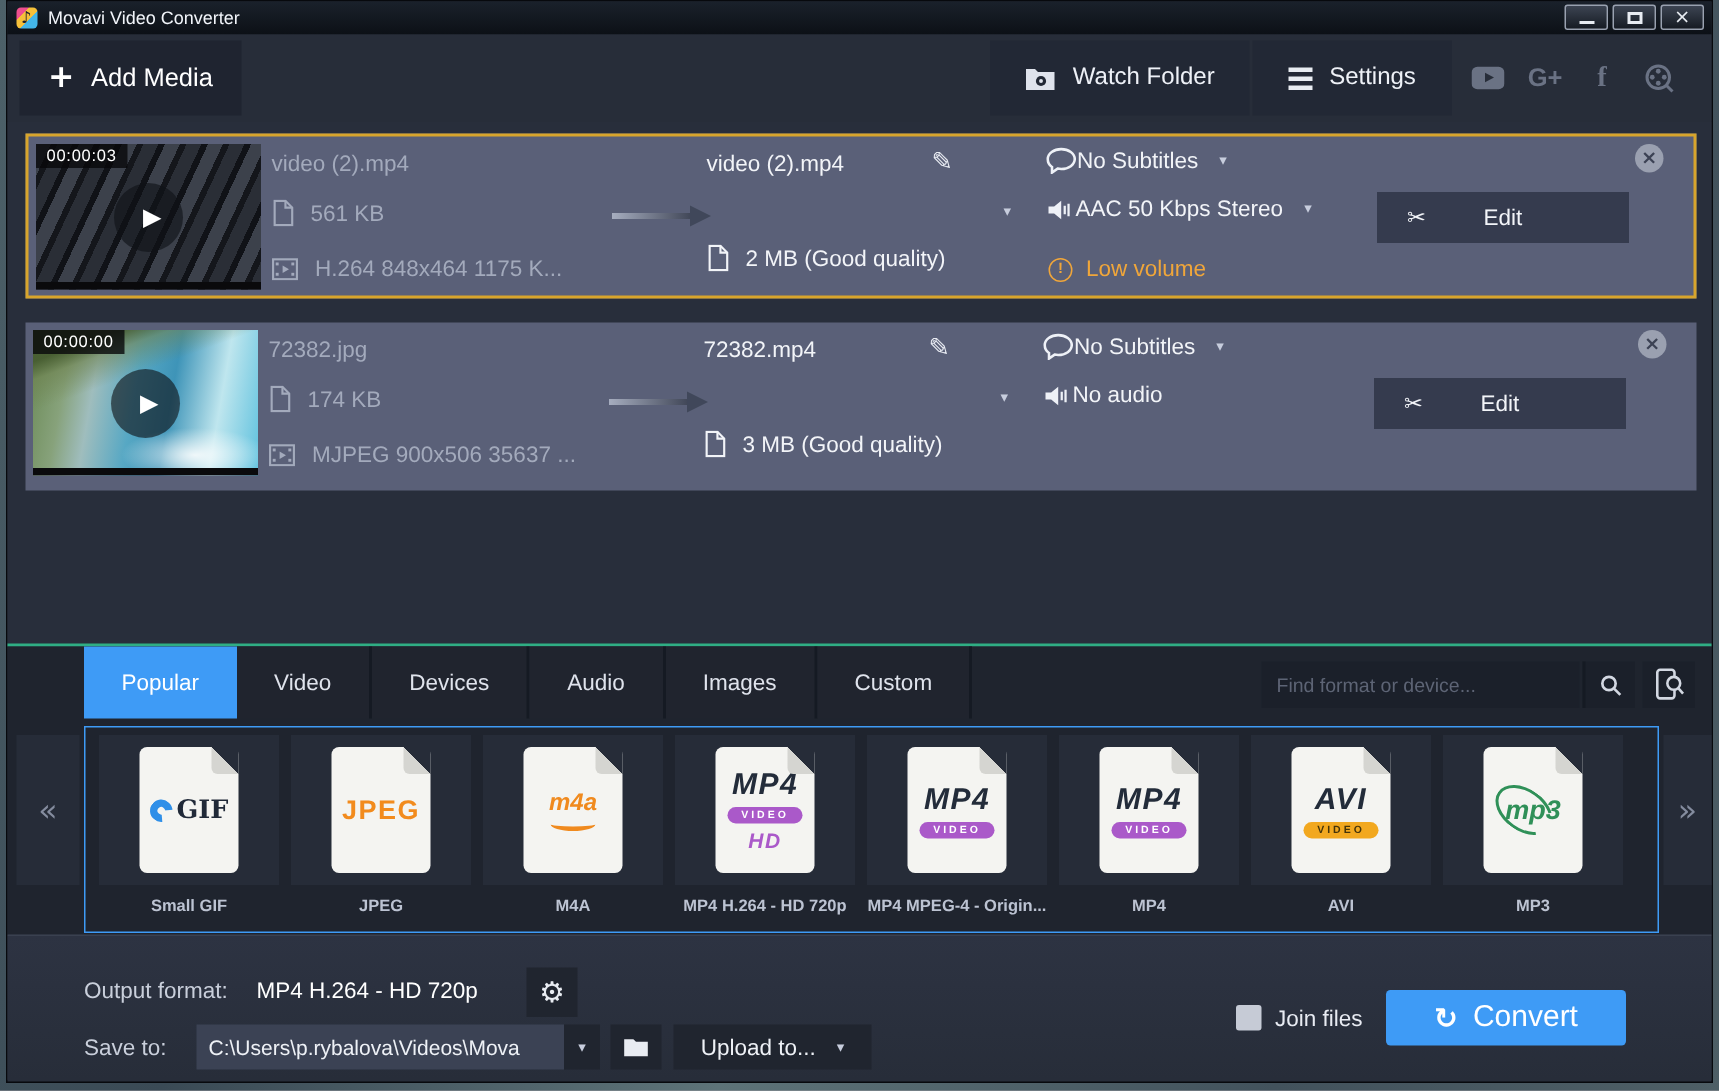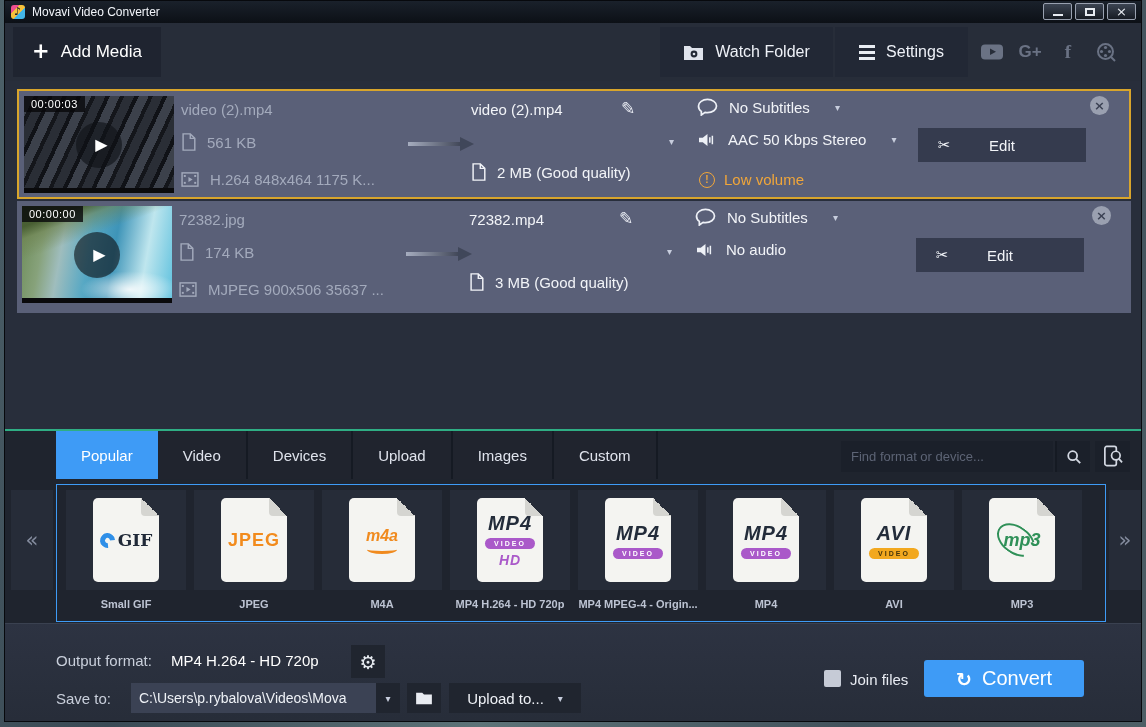--- a/index.html
+++ b/index.html
@@ -43,21 +43,21 @@
   .hamburger i { display:block; width:16px; height:3px; background:#e8ecf2; }
   .social { position:absolute; top:4px; left:968px; height:50px; display:flex; }
   .social .s-item { width:38px; height:50px; display:flex; align-items:center; justify-content:center; color:#6a7284; cursor:pointer; }
   .s-gplus { font-size:17px; font-weight:bold; }
   .s-fb { font-size:19px; font-weight:bold; font-family:"Liberation Serif",serif; }
 
   
   .media-list { position:absolute; left:0; top:80px; right:0; height:350px; background:#282e3b; }
   .media-row { position:absolute; left:12px; width:1114px; height:110px; background:#5a6078; }
   .row1 { top:8px; border:2px solid #d8a52c; }
-  .row2 { top:120px; height:112px; }
+  .row2 { top:134px; height:112px; }
 
   .thumb { position:absolute; left:5px; top:5px; width:150px; height:97px; overflow:hidden; background:#14161b; }
   .thumb-kbd { background:
       repeating-linear-gradient(115deg,#3c414b 0 9px,#14161b 9px 13px,#2a2e36 13px 22px,#101217 22px 26px),
       linear-gradient(#2a2d34,#0c0d10); }
   .thumb-surf { background:
       radial-gradient(70px 26px at 72% 86%, rgba(255,255,255,.85), rgba(255,255,255,0) 70%),
       linear-gradient(160deg, rgba(70,92,48,.95) 0 14%, rgba(110,130,80,.6) 22%, transparent 36%),
       linear-gradient(100deg,#6b8a56 0%,#87a27b 16%,#9fbdbd 28%,#57a8c4 45%,#3e94b8 60%,#bfe6ee 80%,#5ec1de 100%); }
   .thumb::after { content:""; position:absolute; left:0; right:0; bottom:0; height:5px; background:#0a0a0c; }
@@ -76,21 +76,21 @@
     background:linear-gradient(90deg,#a6adbf,#424859); }
   .arrow .head { position:absolute; right:0; top:0; width:0; height:0;
     border-left:14px solid #40475a; border-top:7px solid transparent; border-bottom:7px solid transparent; }
 
   .out-name { position:absolute; left:452px; top:10px; color:#f2f4f8; font-size:15px; }
   .pencil { position:absolute; left:602px; top:7px; color:#e9ecf3; font-size:17px; cursor:pointer; }
   .out-size { position:absolute; left:452px; top:40px; display:flex; align-items:center; gap:11px;
     color:#f2f4f8; font-size:15px; cursor:pointer;margin-top:32px; }
   .caret { color:#c7cddd; font-size:10px; }
   .caret-size { position:absolute; left:650px; top:45px; }
-  .sa-line { position:absolute; left:678px; display:flex; align-items:center; gap:11px; color:#f2f4f8; font-size:15px; cursor:pointer; }
+  .sa-line { position:absolute; left:678px; display:flex; align-items:center; color:#f2f4f8; font-size:15px; cursor:pointer; }
   .subs-line { top:7px; } .audio-line { top:40px; }
   .sa-line .caret { margin-left:14px; }
   .warn-line { position:absolute; left:680px; top:80px; display:flex; align-items:center; gap:9px;
     color:#f0a63a; font-size:15px; }
   .warn-circle { width:16px; height:16px; border:1.5px solid #f0a63a; border-radius:50%;
     font-size:10px; font-weight:bold; display:flex; align-items:center; justify-content:center; }
   .edit-btn { position:absolute; left:899px; top:37px; width:168px; height:34px; background:#353b4e;
     color:#f2f4f8; font-size:15px; display:flex; align-items:center; justify-content:center; cursor:pointer; }
   .edit-btn .sc { position:absolute; left:20px; font-size:15px; }
   .close-btn { position:absolute; right:20px; top:5px; width:19px; height:19px; border-radius:50%;
@@ -353,21 +353,21 @@
       <div class="close-btn glyph">×</div>
     </div>
   </div>
 
   <div class="green-line"></div>
   <div class="format-panel">
     <div class="tabs">
       <div class="tab active">Popular</div>
       <div class="tab">Video</div>
       <div class="tab">Devices</div>
-      <div class="tab">Upload</div>
+      <div class="tab">Audio</div>
       <div class="tab">Images</div>
       <div class="tab">Custom</div>
     </div>
     <div class="search-wrap">
       <input type="text" placeholder="Find format or device..." style="">
     </div>
     <div class="search-btn fc">
       <svg width="16" height="16" viewBox="0 0 18 18">
           <circle cx="7.5" cy="7.5" r="5" fill="none" stroke="#d3d8e2" stroke-width="2"></circle>
           <path d="M11.5 11.5L16 16" stroke="#d3d8e2" stroke-width="2"></path>

